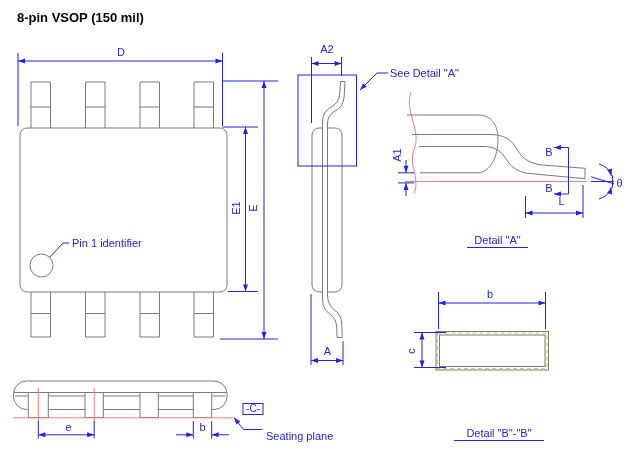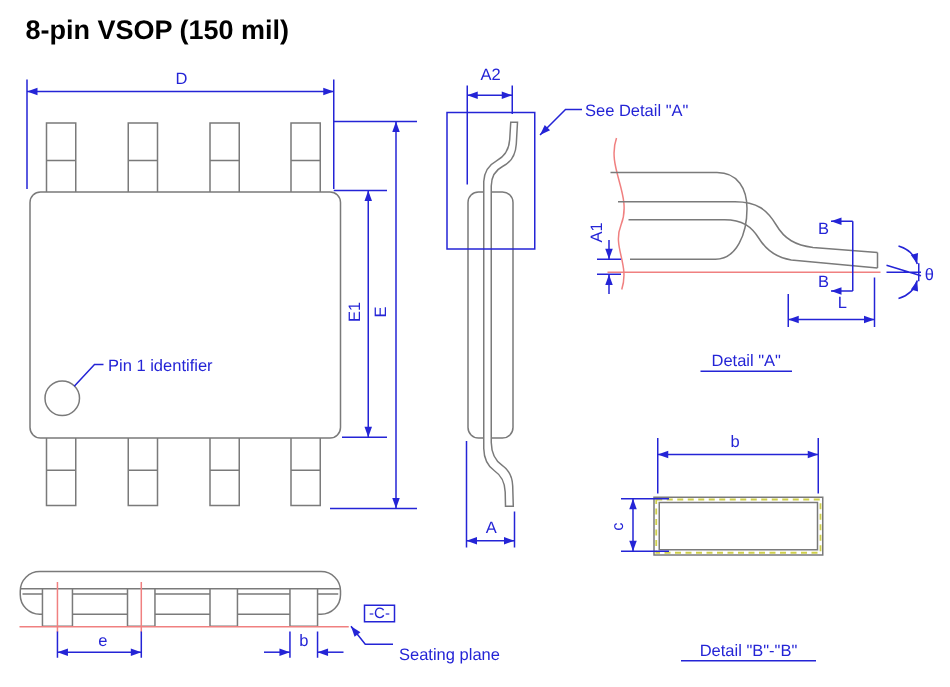--- a/index.html
+++ b/index.html
@@ -1,18 +1,18 @@
 <!DOCTYPE html>
 <html style="--blue: #2424d6; --gray: #7a7a7a; --red: #f08080; --hatch: #cfcf4a; --background: #ffffff; --text: #000000;"><head>
 <meta charset="utf-8">
 <style>
   html,body{margin:0;padding:0;background:#fff;}
   .stage{position:relative;width:633px;height:458px;background:var(--background,#fff);
          font-family:"Liberation Sans",sans-serif;overflow:hidden;}
-  .title{position:absolute;left:17px;top:10px;font-size:18px;font-weight:bold;
+  .title{position:absolute;left:17px;top:10px;font-size:13px;font-weight:bold;
          color:var(--text,#000);letter-spacing:0px;}
   svg{position:absolute;left:0;top:0;}
   svg text{font-family:"Liberation Sans",sans-serif;font-size:11px;}
   .bt{fill:var(--blue);}             
   .bl{stroke:var(--blue);fill:none;stroke-width:1;}   
   .gl{stroke:var(--gray);fill:none;stroke-width:1;}   
   .gf{stroke:var(--gray);fill:#fff;stroke-width:1;}   
   .rl{stroke:var(--red);fill:none;stroke-width:1;}    
   .yl{stroke:var(--hatch);fill:none;stroke-width:1.2;}
   .arr{fill:var(--blue);}

